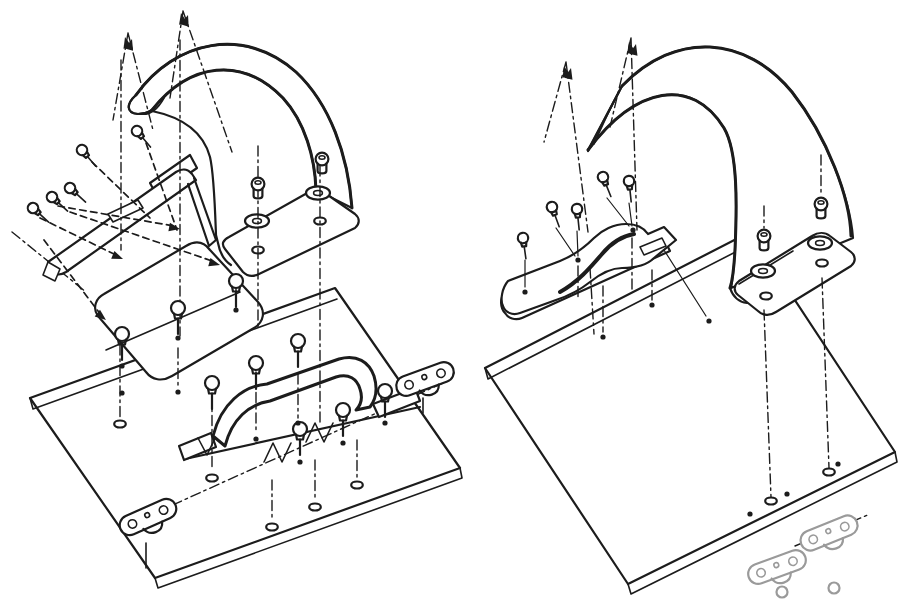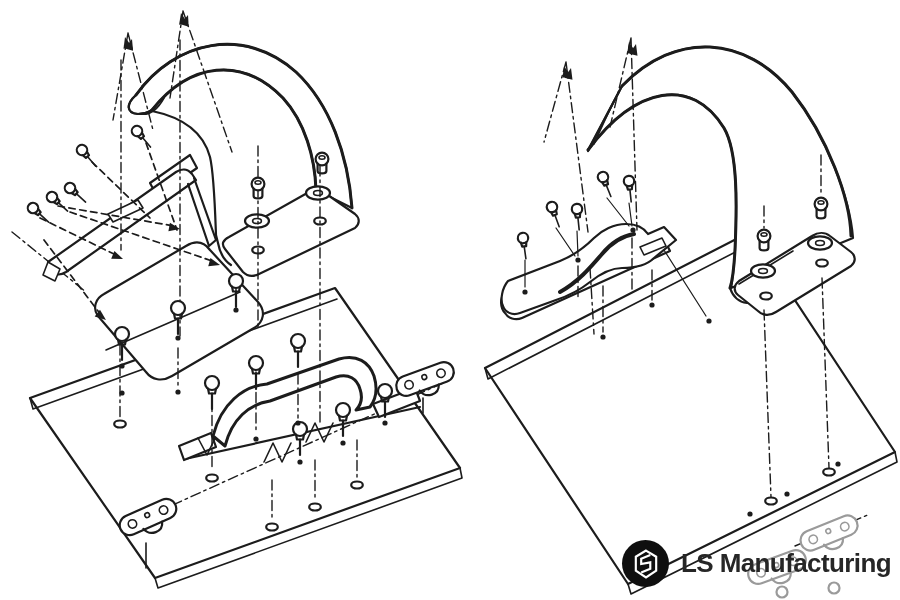--- a/index.html
+++ b/index.html
@@ -270,24 +270,13 @@
 
     <g class="gray">
       <use href="#cleat" transform="translate(829,533) rotate(-22)"></use>
       <use href="#cleat" transform="translate(777,567) rotate(-20)"></use>
       <circle class="gray t2 wf" cx="782" cy="592" r="5.5"></circle>
       <circle class="gray t2 wf" cx="834" cy="588" r="5.5"></circle>
     </g>
   </g>
 </svg>
 
-  <div class="logo">
-    <div class="logo-badge">
-      <svg width="28" height="30" viewBox="0 0 26 28" aria-hidden="true">
-        <g fill="none" stroke="#ffffff" stroke-width="2" stroke-linejoin="miter">
-          <path d="M13,1.5 L22.5,7.2 L22.5,20.2 L13,26.5 L3.5,20.2 L3.5,7.2 Z"></path>
-          <path d="M17,5.5 L8.5,9 L8.5,14 L17,12.5 L17,18.5 L8.5,22"></path>
-        </g>
-      </svg>
-    </div>
-    <span class="wordmark">LS Manufacturing</span>
-  </div>
 </div>
 
 </body></html>

